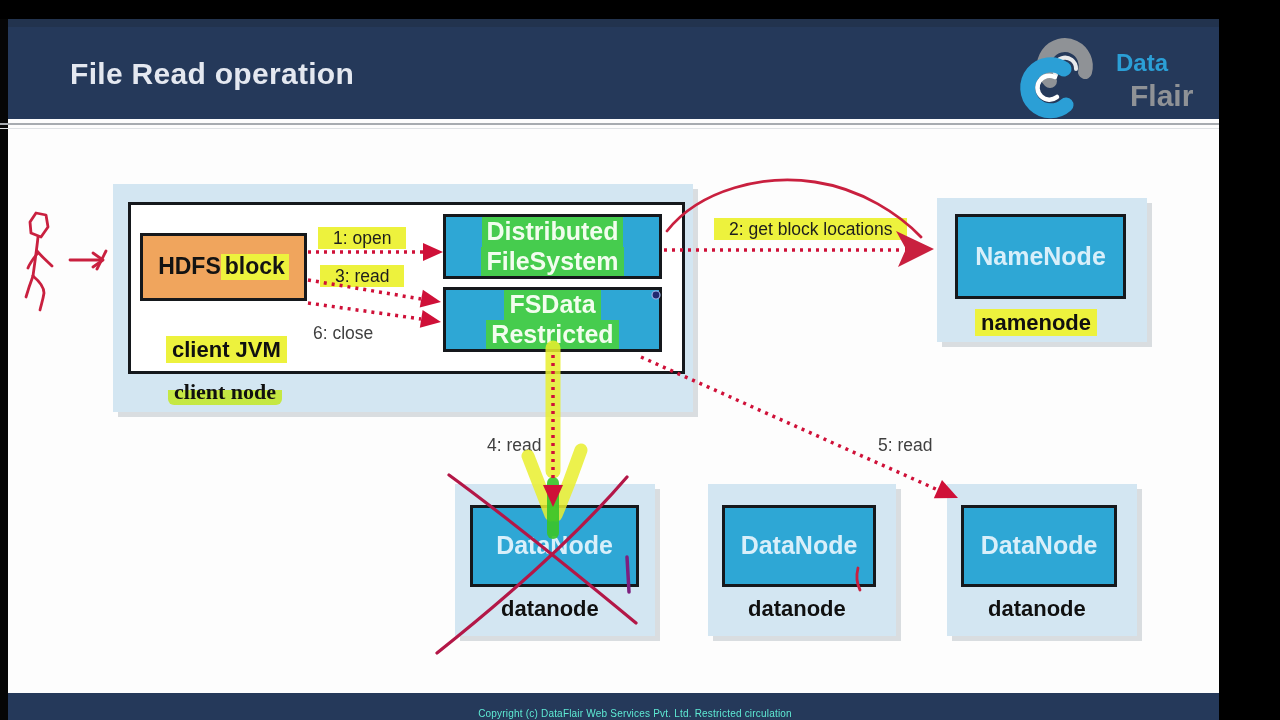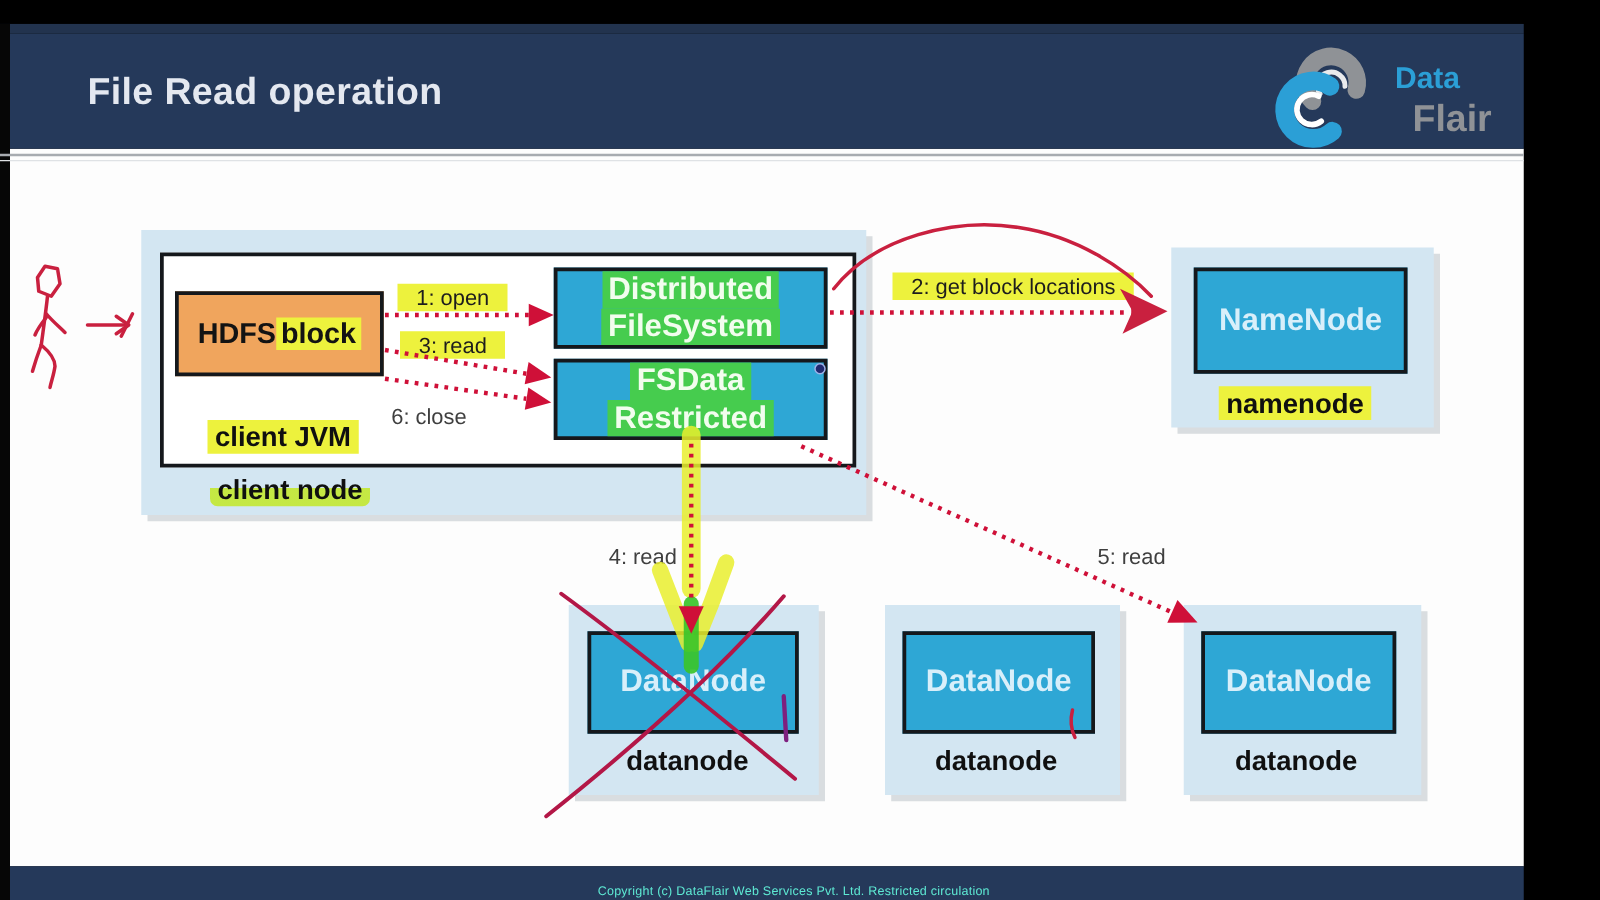--- a/index.html
+++ b/index.html
@@ -36,21 +36,21 @@
   .cyan-box{position:absolute;background:var(--cyan,#2ea7d5);border:3px solid var(--box-border,#15181c);
             display:flex;flex-direction:column;align-items:center;justify-content:center;
             color:#d8effa;font-weight:600;font-size:25px;line-height:1.18;text-align:center;}
   .white-box{position:absolute;background:#fff;border:3px solid var(--box-border,#15181c);}
   .orange-box{position:absolute;background:var(--orange,#f0a55d);border:3px solid var(--box-border,#15181c);
               display:flex;flex-direction:row;align-items:center;justify-content:center;
               color:#131313;font-weight:700;font-size:23px;line-height:1.12;text-align:center;}
   .caption{position:absolute;font-weight:700;font-size:22px;color:#101010;white-space:nowrap;}
   .hl-yellow{background:var(--highlight-yellow,#edf23d);padding:1px 6px;}
   .hl-under{background:linear-gradient(to bottom,transparent 46%,rgba(196,232,58,.95) 46%);
-            padding:1px 6px;border-radius:6px;}
+            padding:1px 6px;border-radius:6px;font-family:Liberation Serif, serif;}
   .green-line{display:inline-block;background:rgba(76,214,44,.8);color:#f2fdee;padding:0 5px;}
   .step-label{position:absolute;font-size:17.5px;color:#3f3f3f;white-space:nowrap;}
   .step-hl{color:#1d1d1d;}
   .step-hl span{background:var(--highlight-yellow,#edf23d);padding:1px 15px;}
 
   
   .overlay{position:absolute;left:0;top:0;width:1280px;height:720px;pointer-events:none;}
   .dotted{stroke:var(--arrow-red,#cf1038);stroke-width:3.5;stroke-dasharray:3 5;fill:none;}
   .ahead{fill:var(--arrow-red,#cf1038);}
   .hand{stroke:var(--annotation-red,#c9203f);stroke-width:2.8;fill:none;stroke-linecap:round;stroke-linejoin:round;}

